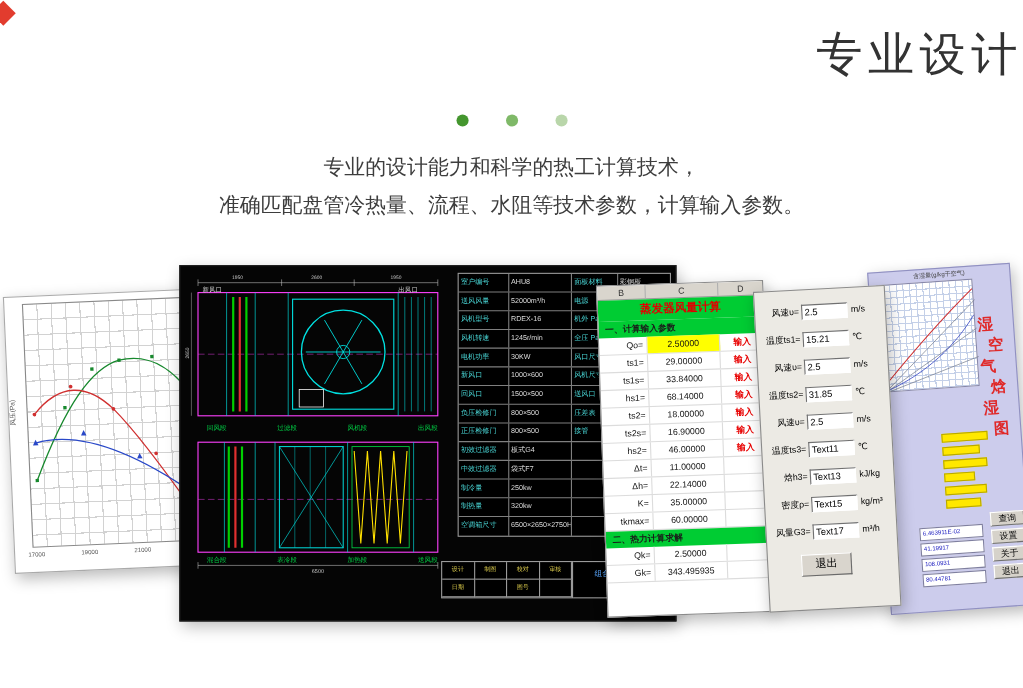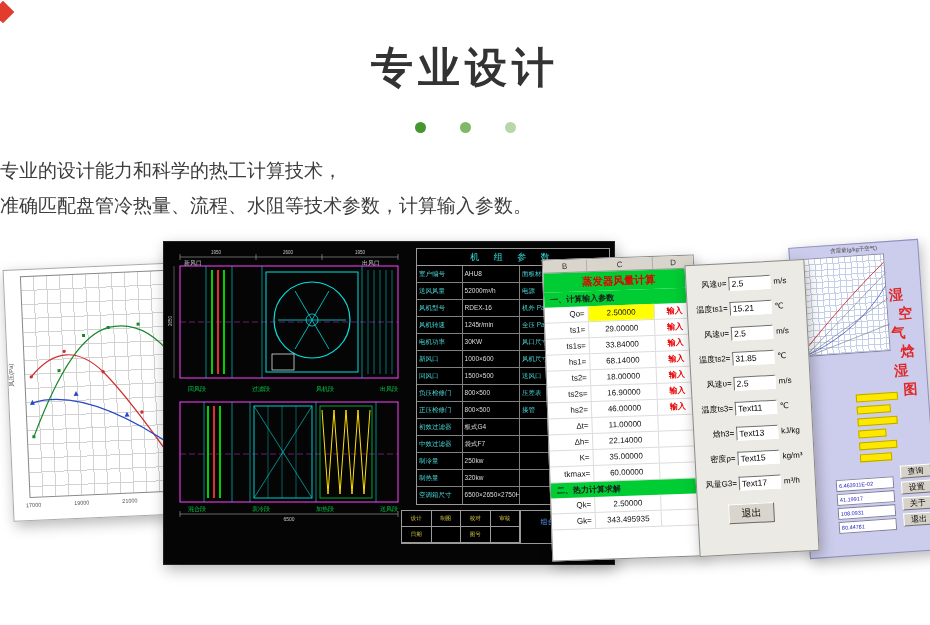--- a/index.html
+++ b/index.html
@@ -5,25 +5,25 @@
   * { box-sizing: border-box; }
   html,body { margin:0; padding:0; }
   body {
     width:930px; height:625px; overflow:hidden; background:#fff;
     font-family:"Liberation Sans","DejaVu Sans",sans-serif;
   }
   .page { position:relative; width:930px; height:625px; background:#fff; overflow:hidden; }
 
   .logo-frag { position:absolute; left:-5px; top:4px; width:16px; height:16px; background:#e23c2e; transform:rotate(45deg); }
 
-  .title { margin:0; padding-top:40px; text-align:center; font-size:42px; font-weight:700; color:#333; letter-spacing:5px; }
+  .title { margin:0; padding-top:22px; text-align:right; font-size:42px; font-weight:400; color:#333; letter-spacing:5px; }
   .dots { display:flex; justify-content:center; gap:34px; margin-top:26px; }
   .dot { width:11px; height:11px; border-radius:50%; }
   .dot1 { background:#44962e; } .dot2 { background:#7fb968; } .dot3 { background:#b9d6aa; }
-  .desc { margin:0; text-align:left; font-size:19px; color:#3d3d3d; line-height:35px; }
+  .desc { margin:0; text-align:center; font-size:19px; color:#3d3d3d; line-height:35px; }
   .desc1 { margin-top:20px; }
 
   .collage { position:absolute; left:0; top:232px; width:930px; height:350px; }
   .panel { position:absolute; box-shadow:2px 5px 14px rgba(0,0,0,0.28); }
 
   
   .curve-panel { left:8px; top:34px; width:178px; height:252px; background:#fff; border:1px solid #aaa; transform:rotate(-2.5deg); z-index:1; }
   .curve-ylabel { position:absolute; left:-8px; top:100px; transform:rotate(-90deg); font-size:6px; color:#555; }
   .curve-plot { position:absolute; left:16px; top:6px; width:154px; height:222px; border:1px solid #888;
     background:
@@ -241,21 +241,20 @@
         <div class="cad-captions2">
 
         <span>混合段</span>
             <span>表冷段</span>
             <span>加热段</span>
             <span>送风段</span>
           </div>
       </div>
 
       <div class="cad-table">
-        <div class="cad-table-title">机 组 参 数</div>
         <div>
 
             <div class="ctrow">
               <span class="cta">室户编号</span>
               <span class="ctb">AHU8</span>
               <span class="ctc">面板材料</span>
               <span class="ctd">彩钢板</span>
             </div>
 
             <div class="ctrow">

